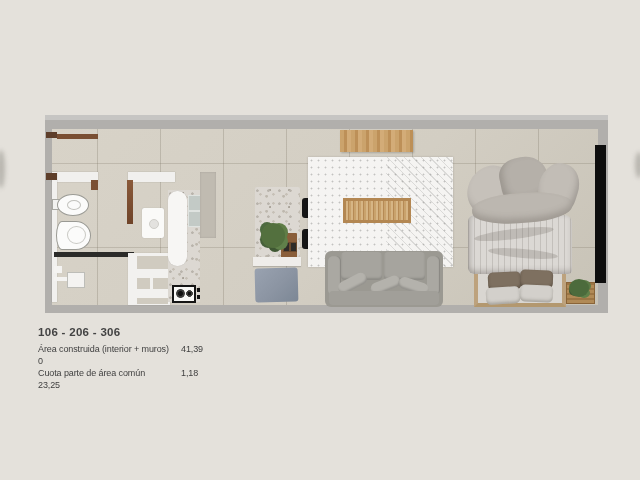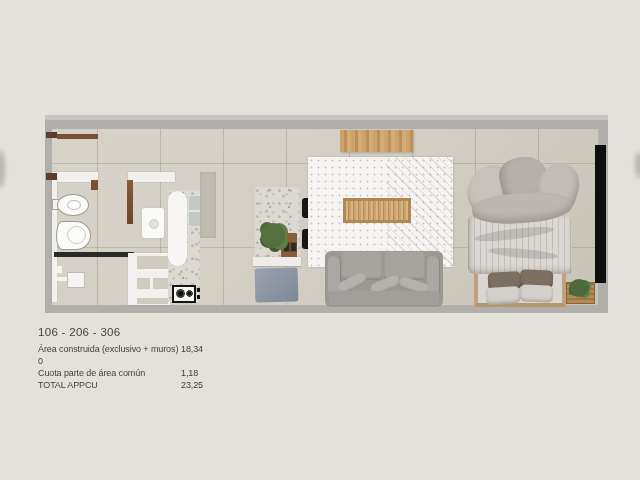--- a/index.html
+++ b/index.html
@@ -121,21 +121,21 @@
   .pillow{position:absolute;border-radius:5px;}
   .pd{background:#7e7060;box-shadow:inset 0 -2px 3px rgba(40,33,25,.4);}
   .pl{background:#d3d0cb;box-shadow:inset 0 -2px 3px rgba(90,85,78,.35);}
   .wardrobe{left:550px;top:30px;width:11px;height:138px;background:#0e0e0e;}
   .crate{left:521px;top:167px;width:29px;height:22px;background:repeating-linear-gradient(0deg,#b18a56 0 3px,#9c7544 3px 5px);border:1px solid #8a6438;box-sizing:border-box;}
   .plant.small{left:524px;top:164px;width:20px;height:18px;background:#4c6b3c;
     box-shadow:5px -2px 0 -3px #5a7a46,-4px 3px 0 -4px #3f5733,5px 5px 0 -4px #5f8049;}
 
   
   .info{position:absolute;left:38px;top:326px;width:260px;color:#3f3f3f;}
-  .info .title{font-size:11.5px;font-weight:400;letter-spacing:.3px;color:#434343;}
+  .info .title{font-size:11.5px;font-weight:700;letter-spacing:.3px;color:#434343;}
   .rows{margin-top:5px;}
   .row{display:flex;font-size:9px;line-height:12px;letter-spacing:-.1px;white-space:nowrap;}
   .row .lbl{width:143px;flex:none;}
   .row .val{flex:none;}
 </style>
 </head>
 <body>
 
 <div class="page">
   <div class="smudge left"></div>
@@ -222,29 +222,28 @@
     <div class="item pillow pl" style="left:475px;top:170px;width:33px;height:17px;transform:rotate(3deg);"></div>
     <div class="item wardrobe"></div>
     <div class="item crate"></div>
     <div class="item plant small"></div>
   </div>
 
   <div class="info">
     <div class="title">106 - 206 - 306</div>
     <div class="rows">
       <div class="row">
-        <span class="lbl">Área construida (exclusivo + muros)</span>
-        <span class="val">18,34</span>
+        <span class="lbl">Área construida (interior + muros)</span>
+        <span class="val">41,39</span>
       </div>
       <div class="row">
         <span class="val">0</span>
       </div>
       <div class="row">
         <span class="lbl">Cuota parte de área común</span>
         <span class="val">1,18</span>
       </div>
       <div class="row">
-        <span class="lbl">TOTAL APPCU</span>
         <span class="val">23,25</span>
       </div>
     </div>
   </div>
 </div>
 
 </body></html>

